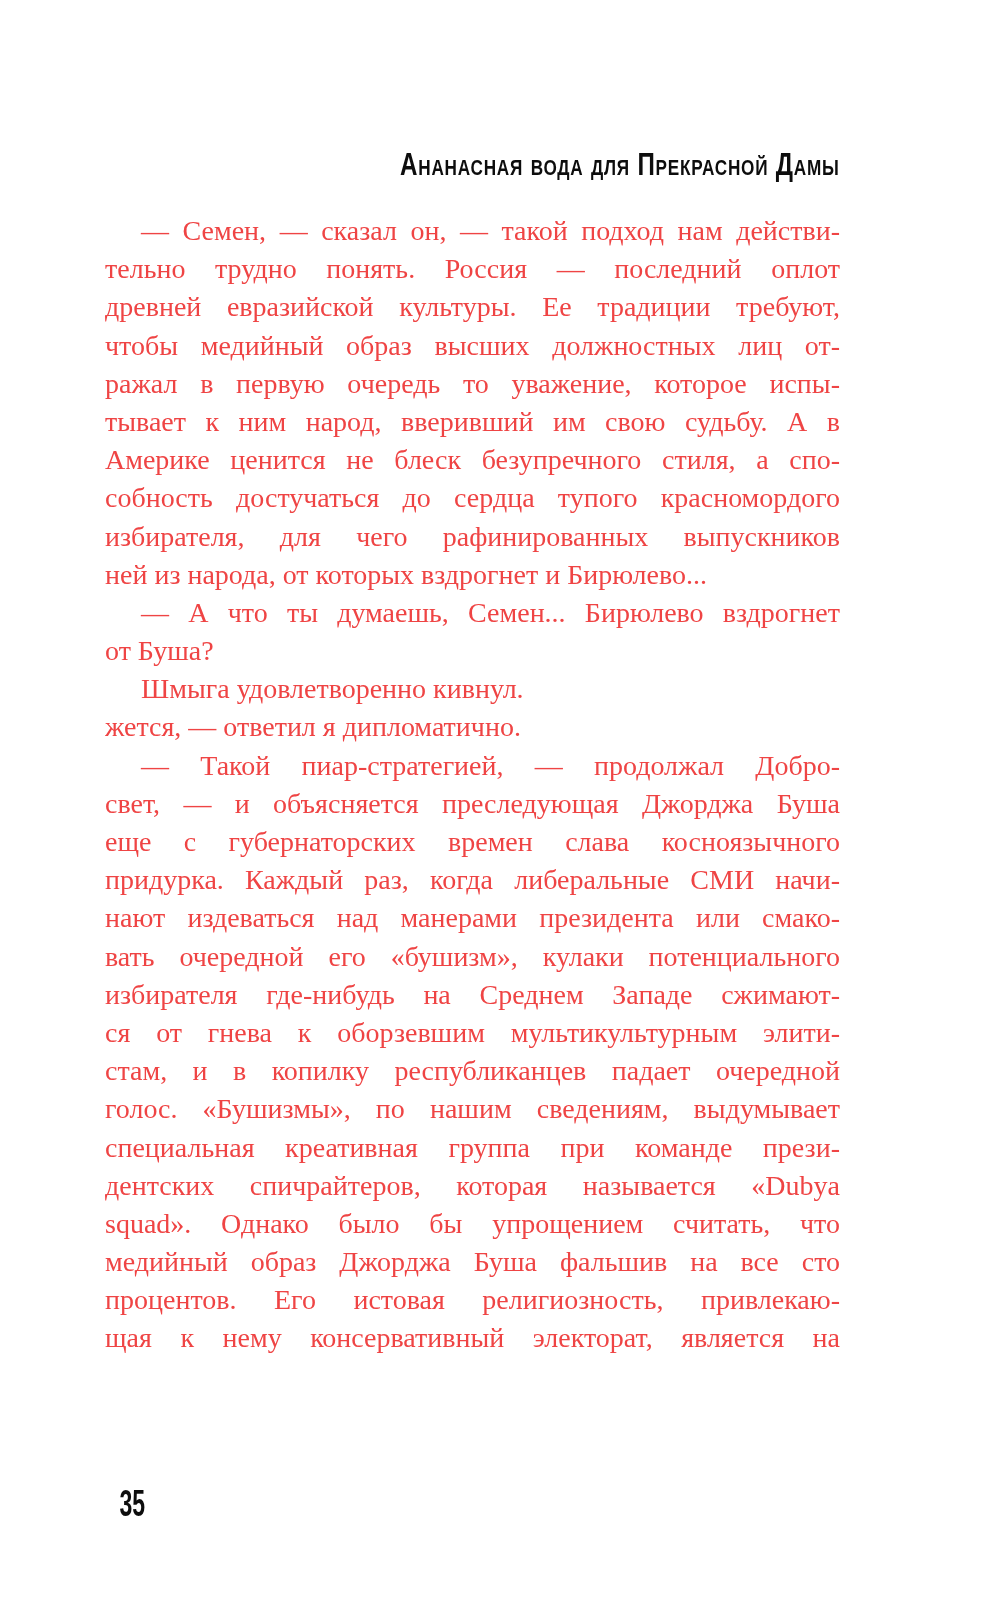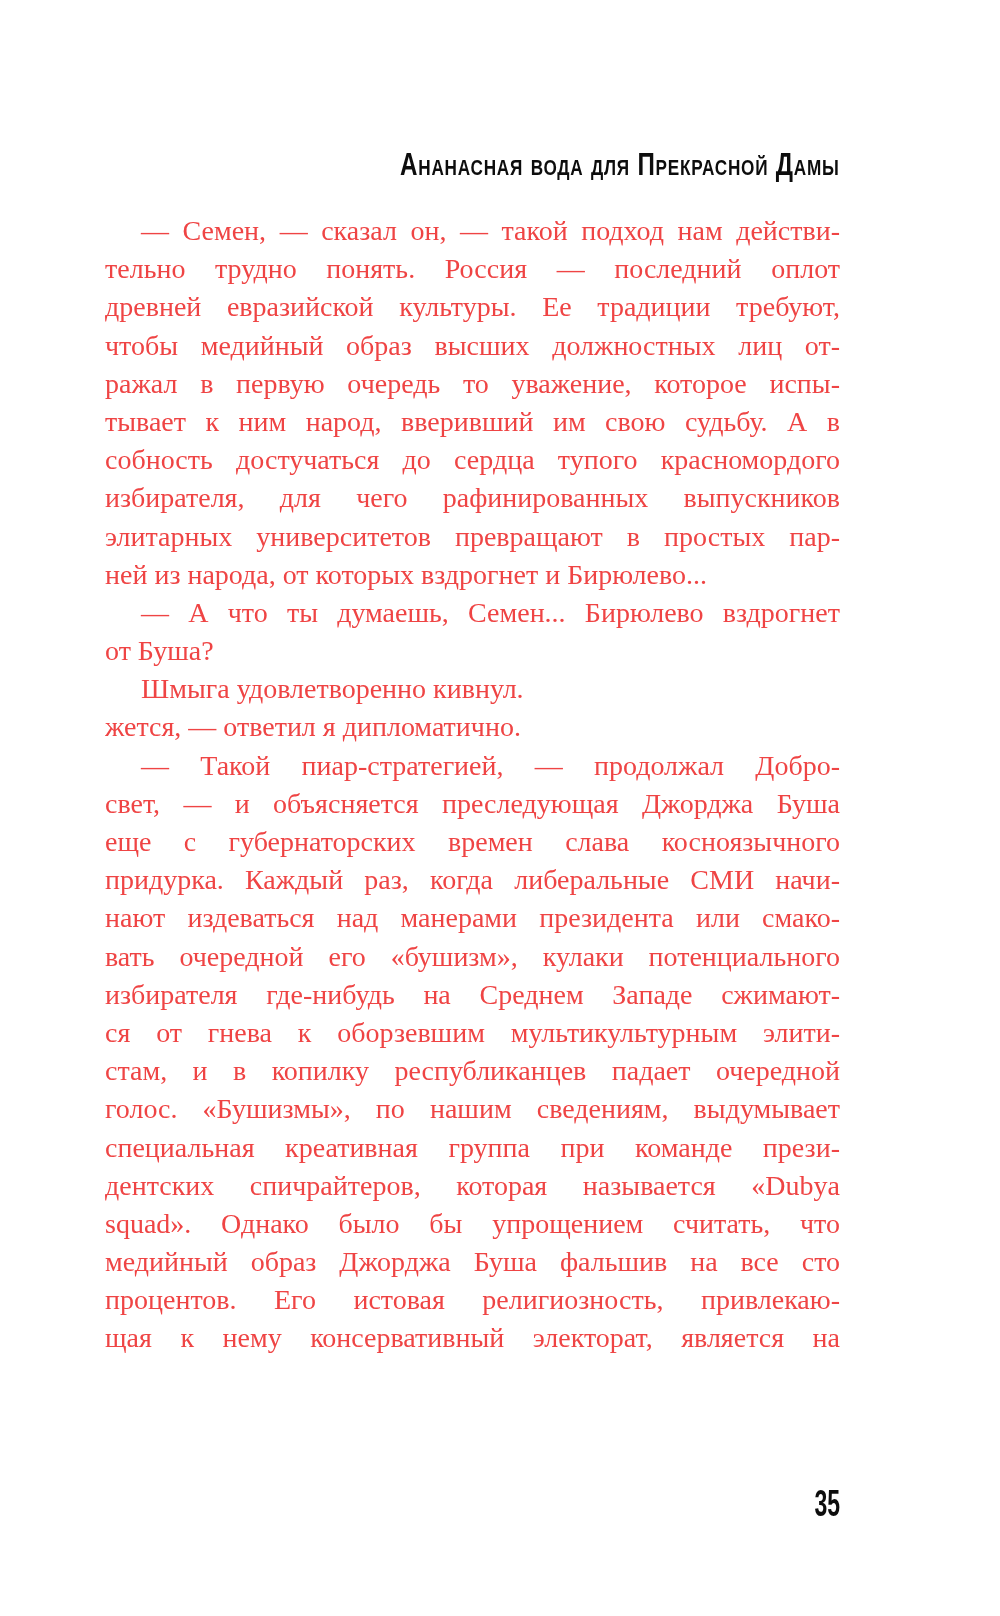--- a/index.html
+++ b/index.html
@@ -55,21 +55,21 @@
     text-align-last: justify;
   }
   .line.i {
     text-indent: 36px;
   }
   .page-number {
     position: absolute;
     top: 1447px;
     left: 105px;
     width: 735px;
-    text-align: right;
+    text-align: left;
   }
   .page-number .num-inner {
     display: inline-block;
     font-family: "Liberation Sans", sans-serif;
     font-weight: 700;
     font-size: 36px;
     line-height: 38px;
     color: #0d0d0d;
     transform: scaleX(0.64);
     transform-origin: 100% 50%;
@@ -84,23 +84,23 @@
     <span class="hdr-inner">Ананасная вода для Прекрасной Дамы</span>
   </div>
 
   <div class="body-text">
       <div class="line j i">— Семен, — сказал он, — такой подход нам действи-</div>
       <div class="line j">тельно трудно понять. Россия — последний оплот</div>
       <div class="line j">древней евразийской культуры. Ее традиции требуют,</div>
       <div class="line j">чтобы медийный образ высших должностных лиц от-</div>
       <div class="line j">ражал в первую очередь то уважение, которое испы-</div>
       <div class="line j">тывает к ним народ, вверивший им свою судьбу. А в</div>
+      <div class="line j">Америке ценится не блеск безупречного стиля, а спо-</div>
       <div class="line j">собность достучаться до сердца тупого красномордого</div>
       <div class="line j">избирателя, для чего рафинированных выпускников</div>
-      <div class="line j">элитарных университетов превращают в простых пар-</div>
       <div class="line">ней из народа, от которых вздрогнет и Бирюлево...</div>
       <div class="line j i">— А что ты думаешь, Семен... Бирюлево вздрогнет</div>
       <div class="line">от Буша?</div>
       <div class="line i">Шмыга удовлетворенно кивнул.</div>
       <div class="line">жется, — ответил я дипломатично.</div>
       <div class="line j i">— Такой пиар-стратегией, — продолжал Добро-</div>
       <div class="line j">свет, — и объясняется преследующая Джорджа Буша</div>
       <div class="line j">еще с губернаторских времен слава косноязычного</div>
       <div class="line j">придурка. Каждый раз, когда либеральные СМИ начи-</div>
       <div class="line j">нают издеваться над манерами президента или смако-</div>

